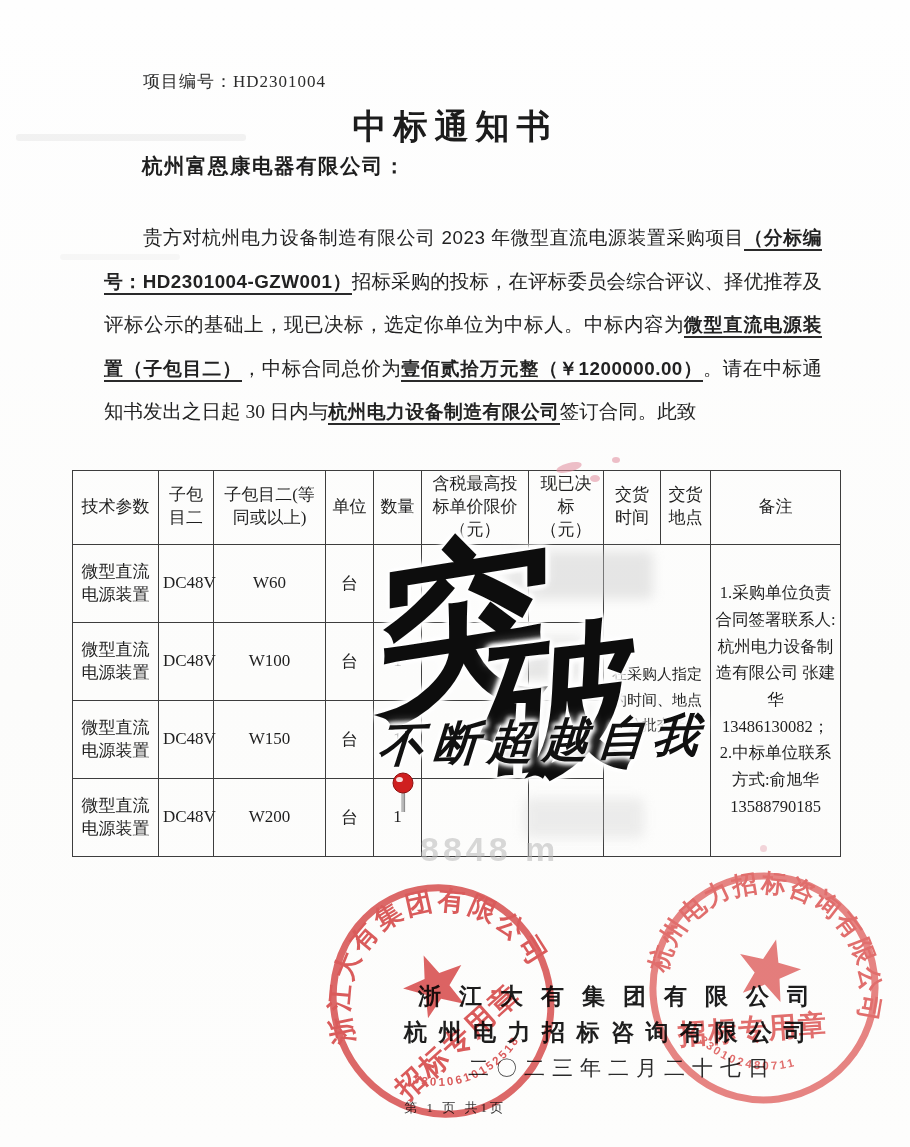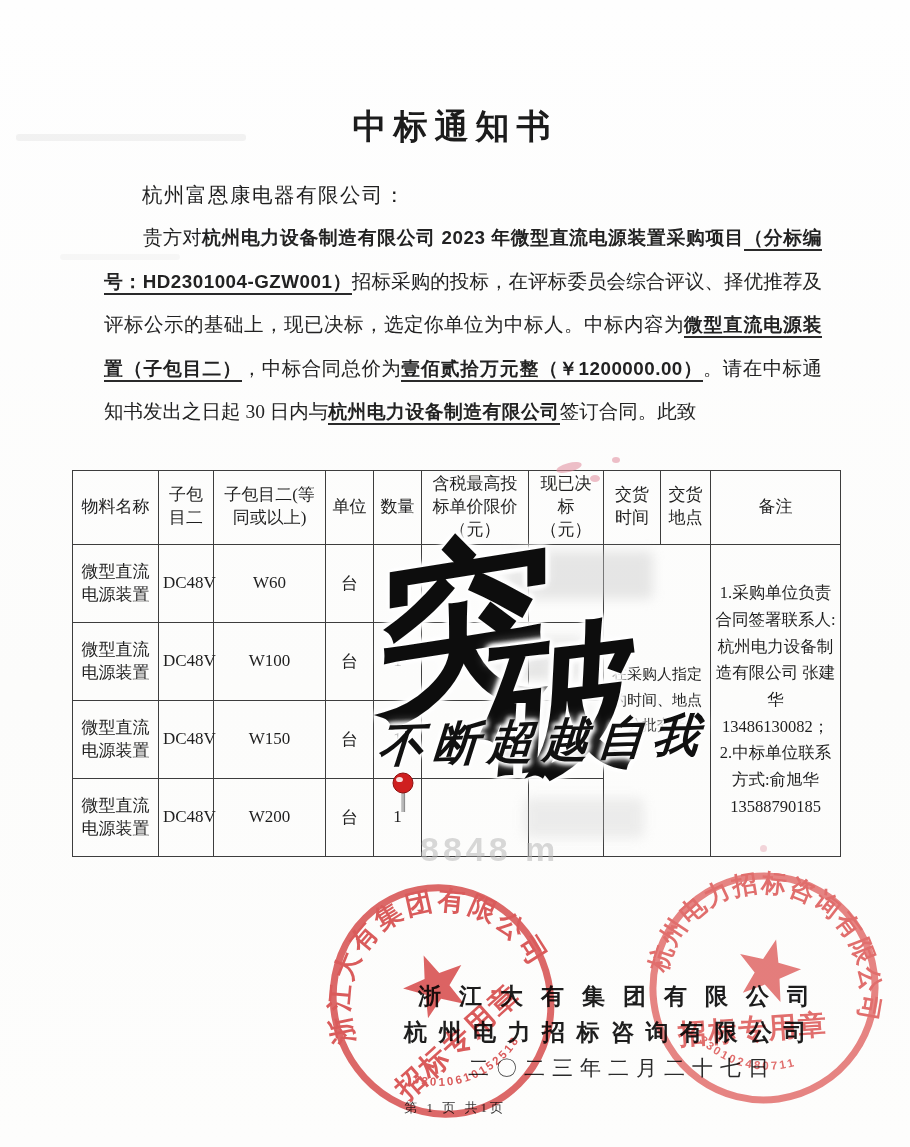--- a/index.html
+++ b/index.html
@@ -7,28 +7,28 @@
   .page {
     position:relative; width:910px; height:1147px;
     background:linear-gradient(180deg,#fefefe 0%,#fcfcfb 60%,#fdfdfc 100%);
     font-family:"Liberation Serif","DejaVu Serif",serif;
     color:#242424;
   }
   .abs { position:absolute; }
 
   .project-no { left:143px; top:70px; font-size:17px; letter-spacing:1px; color:#2b2b2b; }
   .doc-title { left:0; top:104px; width:910px; text-align:center; font-size:34px; font-weight:700; letter-spacing:7px; color:#1c1c1c; }
-  .addressee { left:142px; top:181px; font-size:20.5px; font-weight:400; letter-spacing:1.5px; color:#1e1e1e; }
+  .addressee { left:142px; top:152px; font-size:20.5px; font-weight:700; letter-spacing:1.5px; color:#1e1e1e; }
 
   .body-para {
     left:104px; top:216px; width:718px;
     font-size:19.5px; line-height:43.5px; text-align:justify; text-indent:2em;
     color:#222;
   }
-  .seg-bold { font-weight:700; font-family:"Liberation Sans","DejaVu Sans",sans-serif; font-size:18.8px; letter-spacing:.5px; }
+  .seg-bold { font-weight:400; font-family:"Liberation Sans","DejaVu Sans",sans-serif; font-size:18.8px; letter-spacing:.5px; }
   .seg-bold-u { font-weight:700; font-family:"Liberation Sans","DejaVu Sans",sans-serif; font-size:18.8px; letter-spacing:.5px;
                 border-bottom:2px solid #2a2a2a; padding-bottom:1px; }
 
   table.award { position:absolute; left:72px; top:470px; width:768px; border-collapse:collapse; table-layout:fixed;
                 font-size:17px; color:#1f1f1f; background:transparent; }
   table.award th, table.award td { border:1.6px solid #3d3d3d; text-align:center; vertical-align:middle; padding:2px 4px; font-weight:400; }
   table.award thead tr { height:66px; }
   table.award tbody tr { height:78px; }
   table.award th { font-size:17px; line-height:1.35; }
   td.cell-remark { text-align:left; padding:6px 8px 6px 9px; font-size:16.5px; line-height:1.62; vertical-align:middle; }
@@ -71,41 +71,42 @@
   .stamp-right { left:638px; top:864px; transform:rotate(14deg); }
 
   .speck { position:absolute; background:#e08a9a; border-radius:50%; opacity:.55; z-index:5; }
   .streak { position:absolute; background:#9a9a9a; opacity:.12; border-radius:3px; }
 </style>
 </head>
 <body>
 
 <div class="page">
 
+  <div class="abs project-no">项目编号：HD2301004</div>
   <div class="abs doc-title">中标通知书</div>
   <div class="abs addressee">杭州富恩康电器有限公司：</div>
 
   <div class="abs body-para"><span>贵方对</span><span class="seg-bold">杭州电力设备制造有限公司 2023 年微型直流电源装置采购项目</span><span class="seg-bold-u">（分标编号：HD2301004-GZW001）</span><span>招标采购的投标，在评标委员会综合评议、择优推荐及评标公示的基础上，现已决标，选定你单位为中标人。中标内容为</span><span class="seg-bold-u">微型直流电源装置（子包目二）</span><span>，中标合同总价为</span><span class="seg-bold-u">壹佰贰拾万元整（￥1200000.00）</span><span>。请在中标通知书发出之日起 30 日内与</span><span class="seg-bold-u">杭州电力设备制造有限公司</span><span>签订合同。此致</span></div>
 
   <table class="award">
     <colgroup>
       <col style="width:86px">
         <col style="width:55px">
         <col style="width:112px">
         <col style="width:48px">
         <col style="width:48px">
       <col style="width:107px">
         <col style="width:75px">
         <col style="width:57px">
         <col style="width:50px">
         <col style="width:130px">
     </colgroup>
     <thead>
       <tr>
-        <th>物料名称</th>
+        <th>技术参数</th>
         <th>子包目二</th>
         <th>子包目二(等同或以上)</th>
         <th>单位</th>
         <th>数量</th>
         <th>含税最高投标单价限价（元）</th>
         <th>现已决标（元）</th>
         <th>交货时间</th>
         <th>交货地点</th>
         <th>备注</th>
       </tr>

